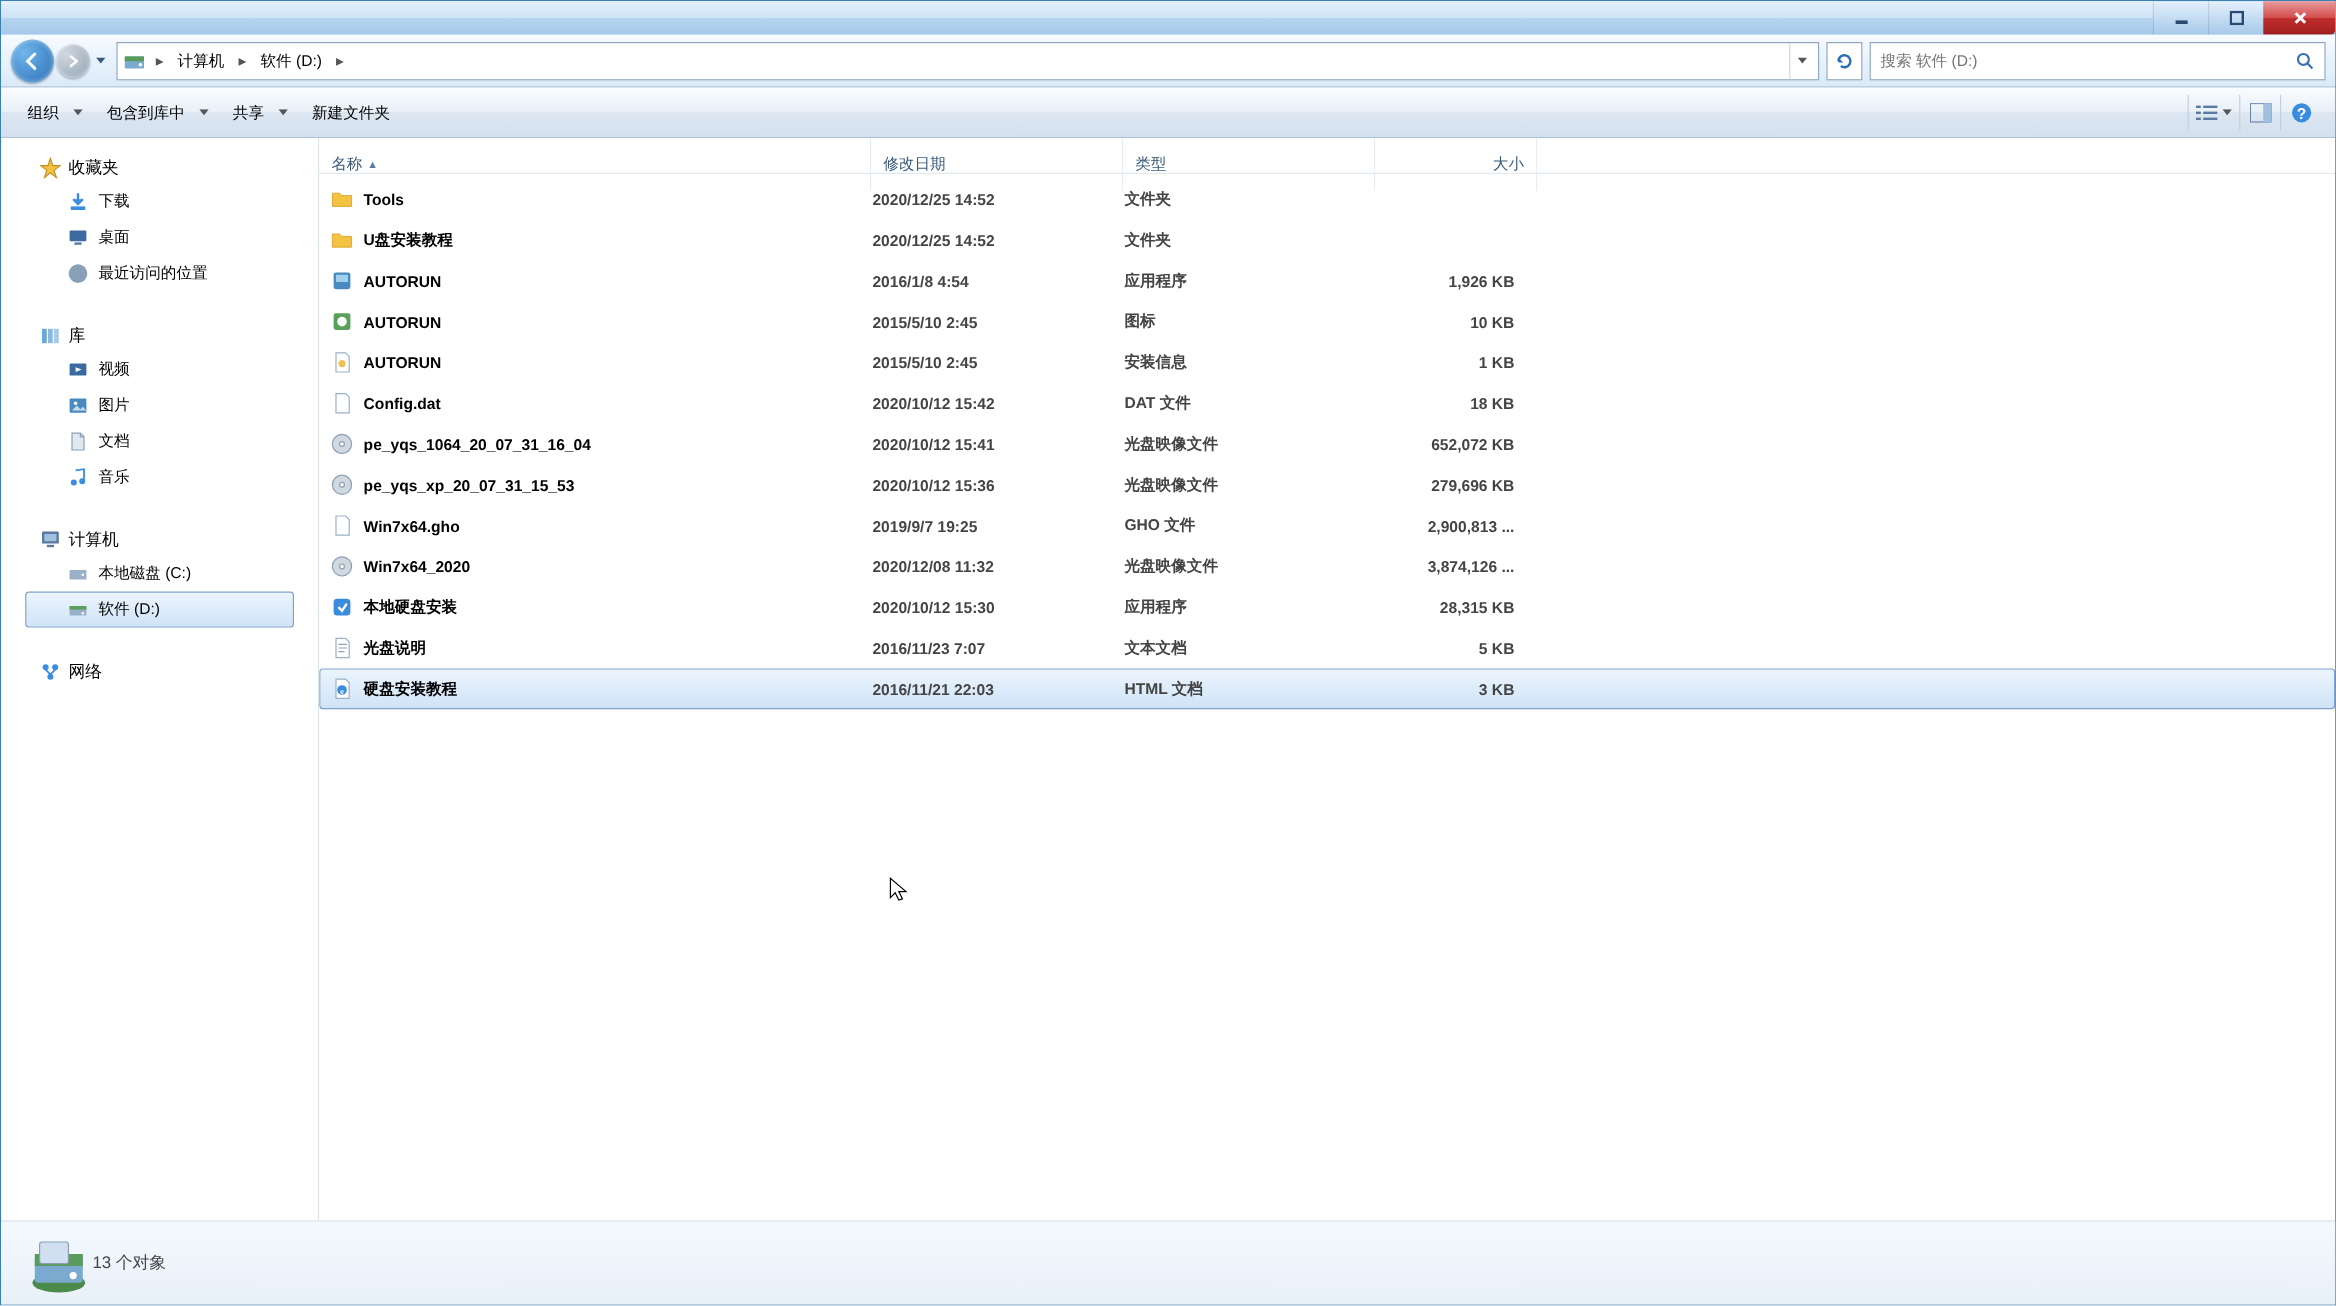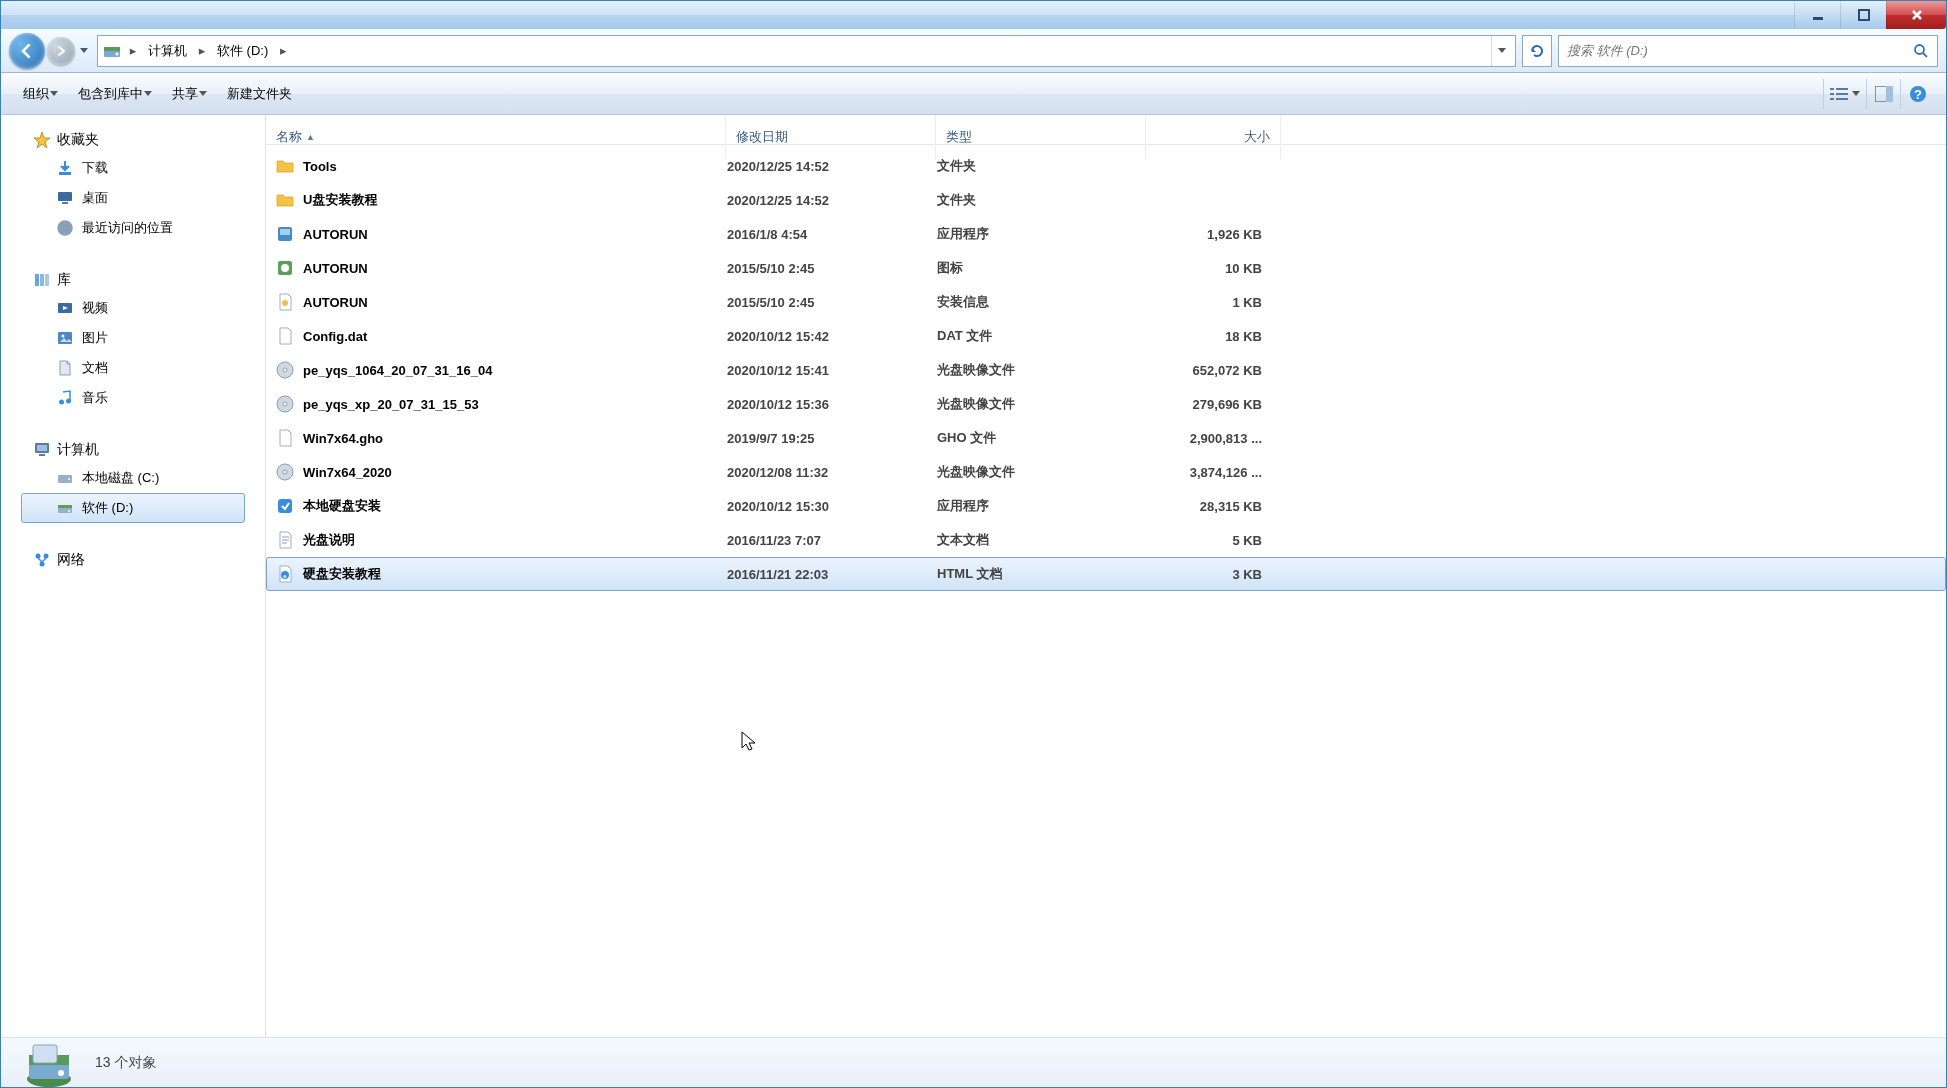--- a/index.html
+++ b/index.html
@@ -25,26 +25,26 @@
 
 .address-bar { flex: 1; height: 32px; background: #fff; border: 1px solid #8fa8c0; display: flex; align-items: center; padding: 0 4px; }
 .addr-icon { width: 20px; height: 20px; margin-right: 4px; }
 .breadcrumb { display: flex; align-items: center; height: 100%; }
 .crumb { padding: 0 8px; height: 100%; display: flex; align-items: center; cursor: pointer; }
 .crumb-sep { width: 14px; height: 100%; display: flex; align-items: center; justify-content: center; color: #555; cursor: pointer; }
 .addr-dd { width: 20px; height: 100%; display: flex; align-items: center; justify-content: center; border-left: 1px solid #d0d8e0; cursor: pointer; }
 .addr-refresh { width: 30px; height: 32px; border: 1px solid #8fa8c0; background: #fff; display: flex; align-items: center; justify-content: center; cursor: pointer; }
 
 .search-box { width: 380px; height: 32px; background: #fff; border: 1px solid #8fa8c0; display: flex; align-items: center; padding: 0 8px; }
-.search-box input { flex: 1; border: none; outline: none; font-style: italic; color: #888; font-size: 13px; }
+.search-box input { flex: 1; border: none; outline: none; color: #888; font-size: 13px; }
 .search-icon { width: 16px; height: 16px; color: #3a70b0; }
 
 
 .toolbar { height: 42px; background: linear-gradient(to bottom, #fafcfe, #e8f0f8 50%, #dce7f2 50%, #d4e0ee); display: flex; align-items: center; padding: 0 12px; border-bottom: 1px solid #b0c4d8; }
-.tb-btn { padding: 6px 10px; display: flex; align-items: center; gap: 1px; cursor: pointer; border-radius: 3px; }
+.tb-btn { padding: 6px 10px; display: flex; align-items: center; gap: 12px; cursor: pointer; border-radius: 3px; }
 .tb-spacer { flex: 1; }
 .tb-iconbtn { width: 34px; height: 30px; display: flex; align-items: center; justify-content: center; cursor: pointer; border-left: 1px solid #c0d0e0; }
 .tb-view { display: flex; align-items: center; padding: 0 6px; gap: 4px; border-left: 1px solid #c0d0e0; height: 30px; cursor: pointer; }
 
 
 .main { flex: 1; display: flex; overflow: hidden; }
 
 .sidebar { width: 265px; background: #fff; border-right: 1px solid #d6e2ec; padding: 12px 20px; overflow-y: auto; }
 .side-group { margin-bottom: 24px; }
 .side-head { display: flex; align-items: center; gap: 6px; padding: 4px 12px; font-size: 14px; cursor: pointer; }
@@ -64,21 +64,21 @@
 
 .file-list { flex: 1; overflow-y: auto; padding-top: 4px; }
 .file-row { display: flex; align-items: center; height: 34px; padding-left: 8px; border: 1px solid transparent; cursor: default; font-weight: bold; }
 .file-row.selected { background: linear-gradient(to bottom, #ecf4fd, #cfe4f7); border: 1px solid #7da2ce; border-radius: 3px; }
 .file-row .fname { width: 452px; display: flex; align-items: center; gap: 8px; padding-right: 10px; white-space: nowrap; overflow: hidden; }
 .file-row .fdate { width: 210px; color: #444; }
 .file-row .ftype { width: 210px; color: #444; }
 .file-row .fsize { width: 125px; text-align: right; color: #444; padding-right: 10px; }
 .file-icon { width: 20px; height: 20px; flex-shrink: 0; }
 
-.statusbar { height: 50px; border-top: 1px solid #d6e2ec; background: linear-gradient(to bottom, #f4f9fe, #e8f0f8); display: flex; align-items: center; padding: 0 20px; gap: 18px; }
+.statusbar { height: 70px; border-top: 1px solid #d6e2ec; background: linear-gradient(to bottom, #f4f9fe, #e8f0f8); display: flex; align-items: center; padding: 0 20px; }
 .status-icon { width: 56px; height: 56px; }
 .status-text { color: #444; font-size: 14px; }
 
 .mouse-cursor { position: absolute; left: 740px; top: 730px; pointer-events: none; }
 .i-star { fill: #f5c344; stroke: #c49020; }
 .i-dl { fill: #3a8dde; }
 .i-desk { fill: #3a6aa0; }
 .i-recent { fill: #8aa0b8; }
 .i-lib { fill: #6aa8d8; }
 .i-vid { fill: #3a6aa0; }

